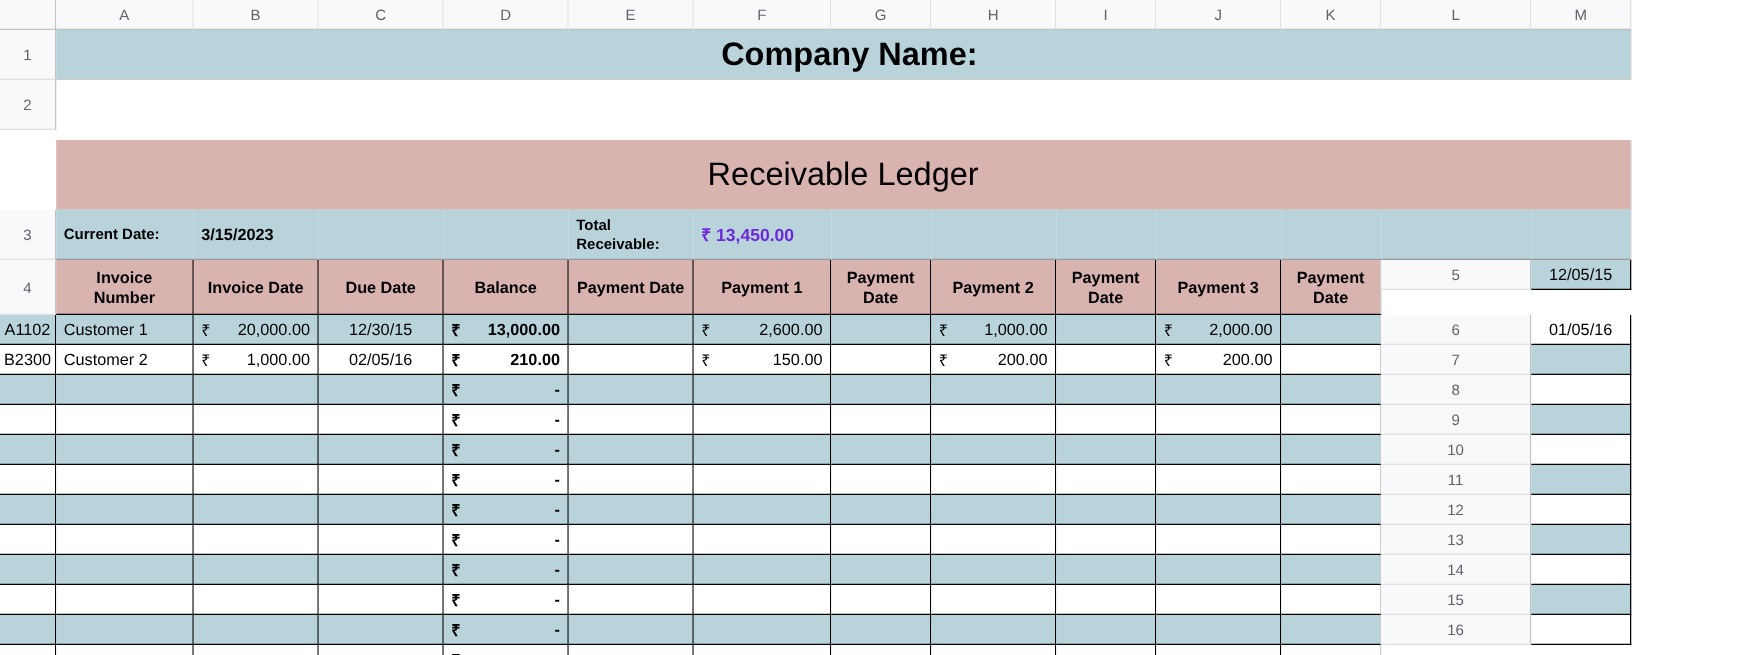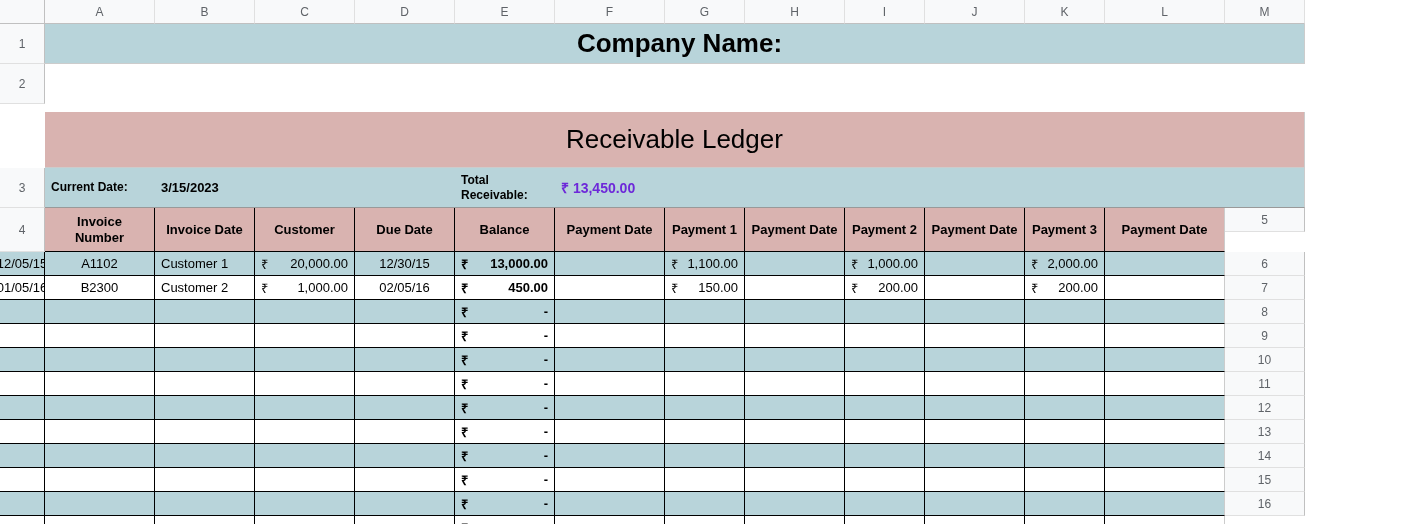--- a/index.html
+++ b/index.html
@@ -160,21 +160,20 @@
   <div class="cell meta-row meta-blank"></div>
   <div class="cell meta-row meta-blank"></div>
   <div class="cell meta-row meta-blank"></div>
   <div class="cell meta-row meta-blank"></div>
   <div class="cell meta-row meta-blank"></div>
   <div class="cell meta-row meta-blank meta-last"></div>
 
   <div class="rowhead" style="height:44px">4</div>
   <div class="cell header-cell">Invoice Number</div>
   <div class="cell header-cell">Invoice Date</div>
-  <div class="cell header-cell">Customer</div>
   <div class="cell header-cell">Due Date</div>
   <div class="cell header-cell">Balance</div>
   <div class="cell header-cell">Payment Date</div>
   <div class="cell header-cell">Payment 1</div>
   <div class="cell header-cell">Payment Date</div>
   <div class="cell header-cell">Payment 2</div>
   <div class="cell header-cell">Payment Date</div>
   <div class="cell header-cell">Payment 3</div>
   <div class="cell header-cell last-col">Payment Date</div>
 
@@ -187,21 +186,21 @@
       <span class="amt">20,000.00</span>
     </div>
     <div class="cell data-row even center">12/30/15</div>
     <div class="cell data-row money bold even">
       <span class="sym">₹</span>
       <span class="amt">13,000.00</span>
     </div>
     <div class="cell data-row even center"></div>
     <div class="cell data-row money even">
       <span class="sym">₹</span>
-      <span class="amt">1,100.00</span>
+      <span class="amt">2,600.00</span>
     </div>
     <div class="cell data-row even center"></div>
     <div class="cell data-row money even">
       <span class="sym">₹</span>
       <span class="amt">1,000.00</span>
     </div>
     <div class="cell data-row even center"></div>
     <div class="cell data-row money even">
       <span class="sym">₹</span>
       <span class="amt">2,000.00</span>
@@ -211,21 +210,21 @@
     <div class="cell data-row odd center">01/05/16</div>
     <div class="cell data-row odd center">B2300</div>
     <div class="cell data-row odd">Customer 2</div>
     <div class="cell data-row money odd">
       <span class="sym">₹</span>
       <span class="amt">1,000.00</span>
     </div>
     <div class="cell data-row odd center">02/05/16</div>
     <div class="cell data-row money bold odd">
       <span class="sym">₹</span>
-      <span class="amt">450.00</span>
+      <span class="amt">210.00</span>
     </div>
     <div class="cell data-row odd center"></div>
     <div class="cell data-row money odd">
       <span class="sym">₹</span>
       <span class="amt">150.00</span>
     </div>
     <div class="cell data-row odd center"></div>
     <div class="cell data-row money odd">
       <span class="sym">₹</span>
       <span class="amt">200.00</span>

